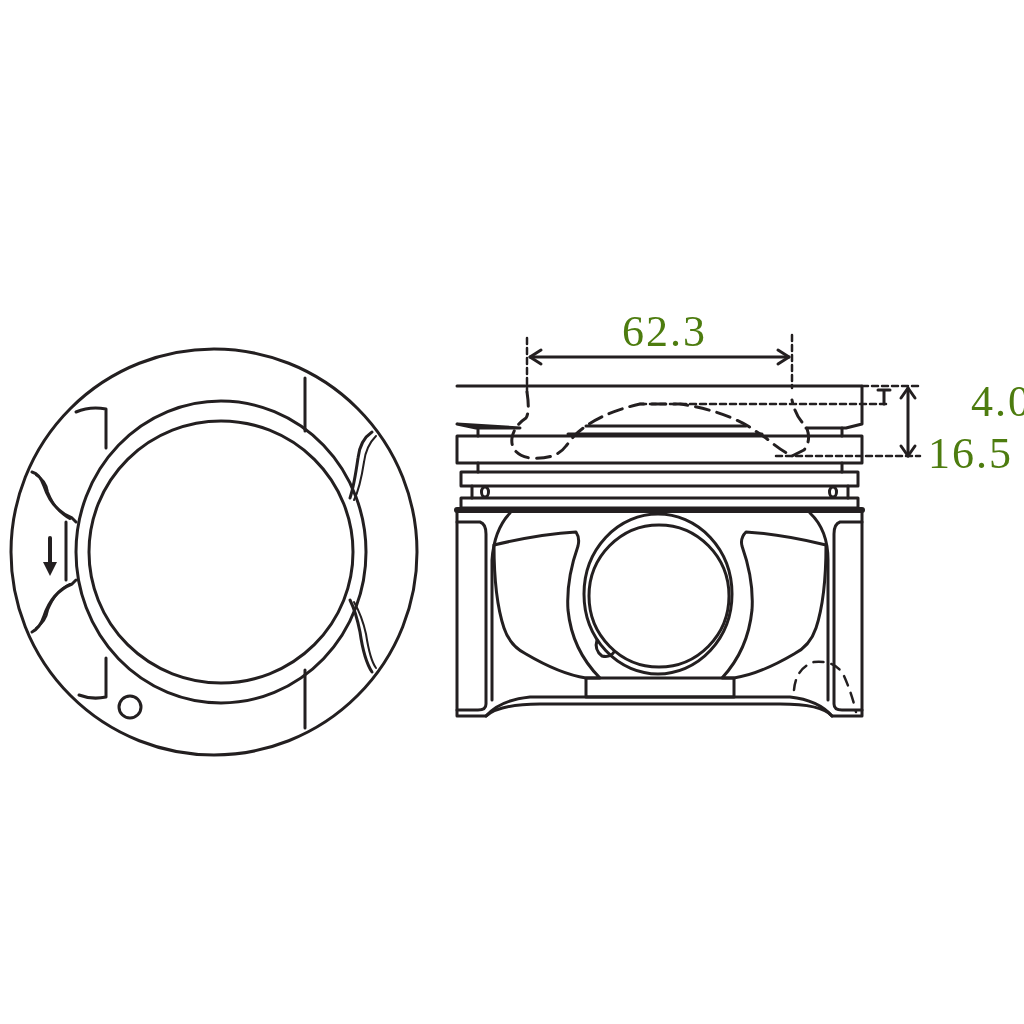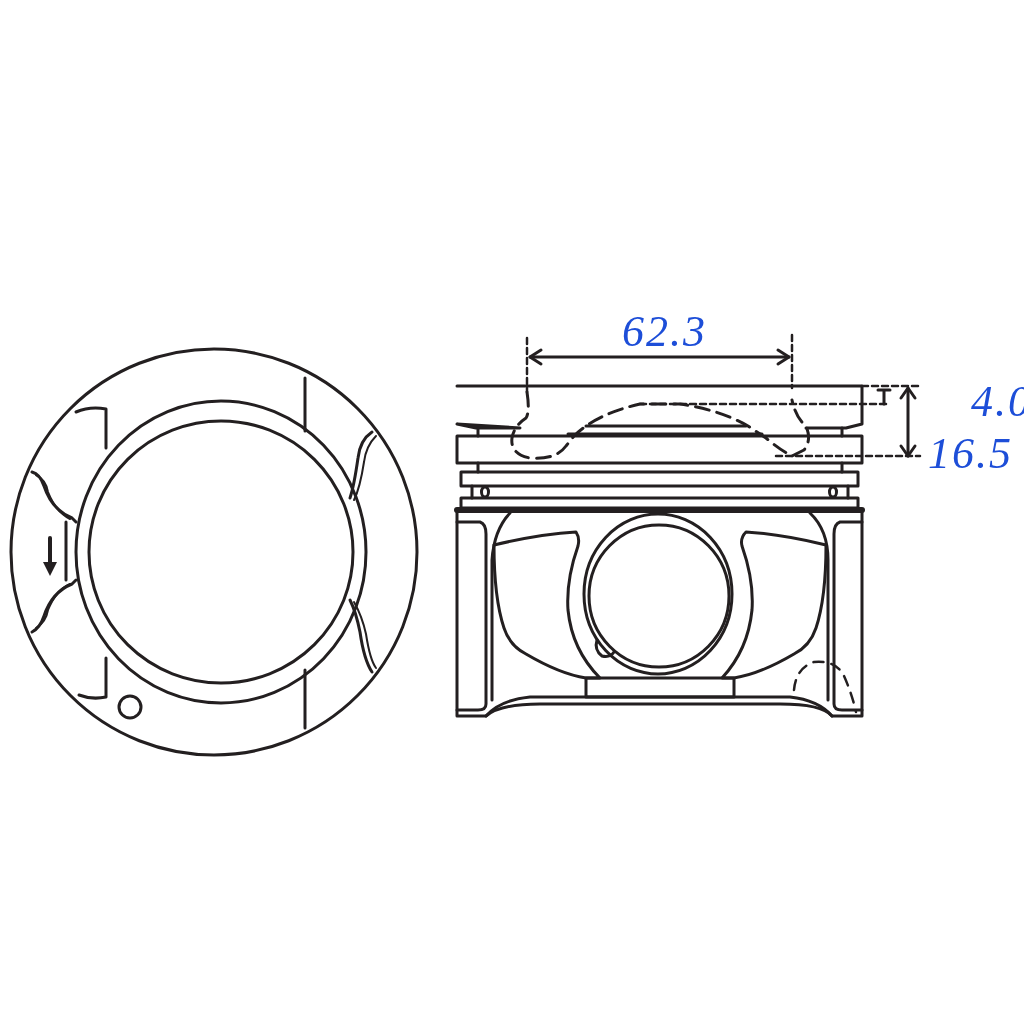--- a/index.html
+++ b/index.html
@@ -1,25 +1,24 @@
 <!DOCTYPE html>
 <html><head>
 <meta charset="utf-8">
 <style>
   html, body { margin: 0; padding: 0; background: #ffffff; }
   body { width: 1024px; height: 1024px; position: relative; overflow: hidden; }
   svg { position: absolute; left: 0; top: 0; }
   .dim-label {
     position: absolute;
     font-family: "Liberation Serif", "DejaVu Serif", serif;
-    color: #1d4ed8;
+    color: #4d7c0f;
     font-size: 44px;
     letter-spacing: 2px;
     line-height: 1;
-    font-style: italic;
   }
 </style>
 </head>
 <body>
 
 <svg width="1024" height="1024" viewBox="0 0 1024 1024" xmlns="http://www.w3.org/2000/svg">
   <g fill="none" stroke="#231f20" stroke-width="3" stroke-linejoin="round" stroke-linecap="round">
 
     <g>
 

